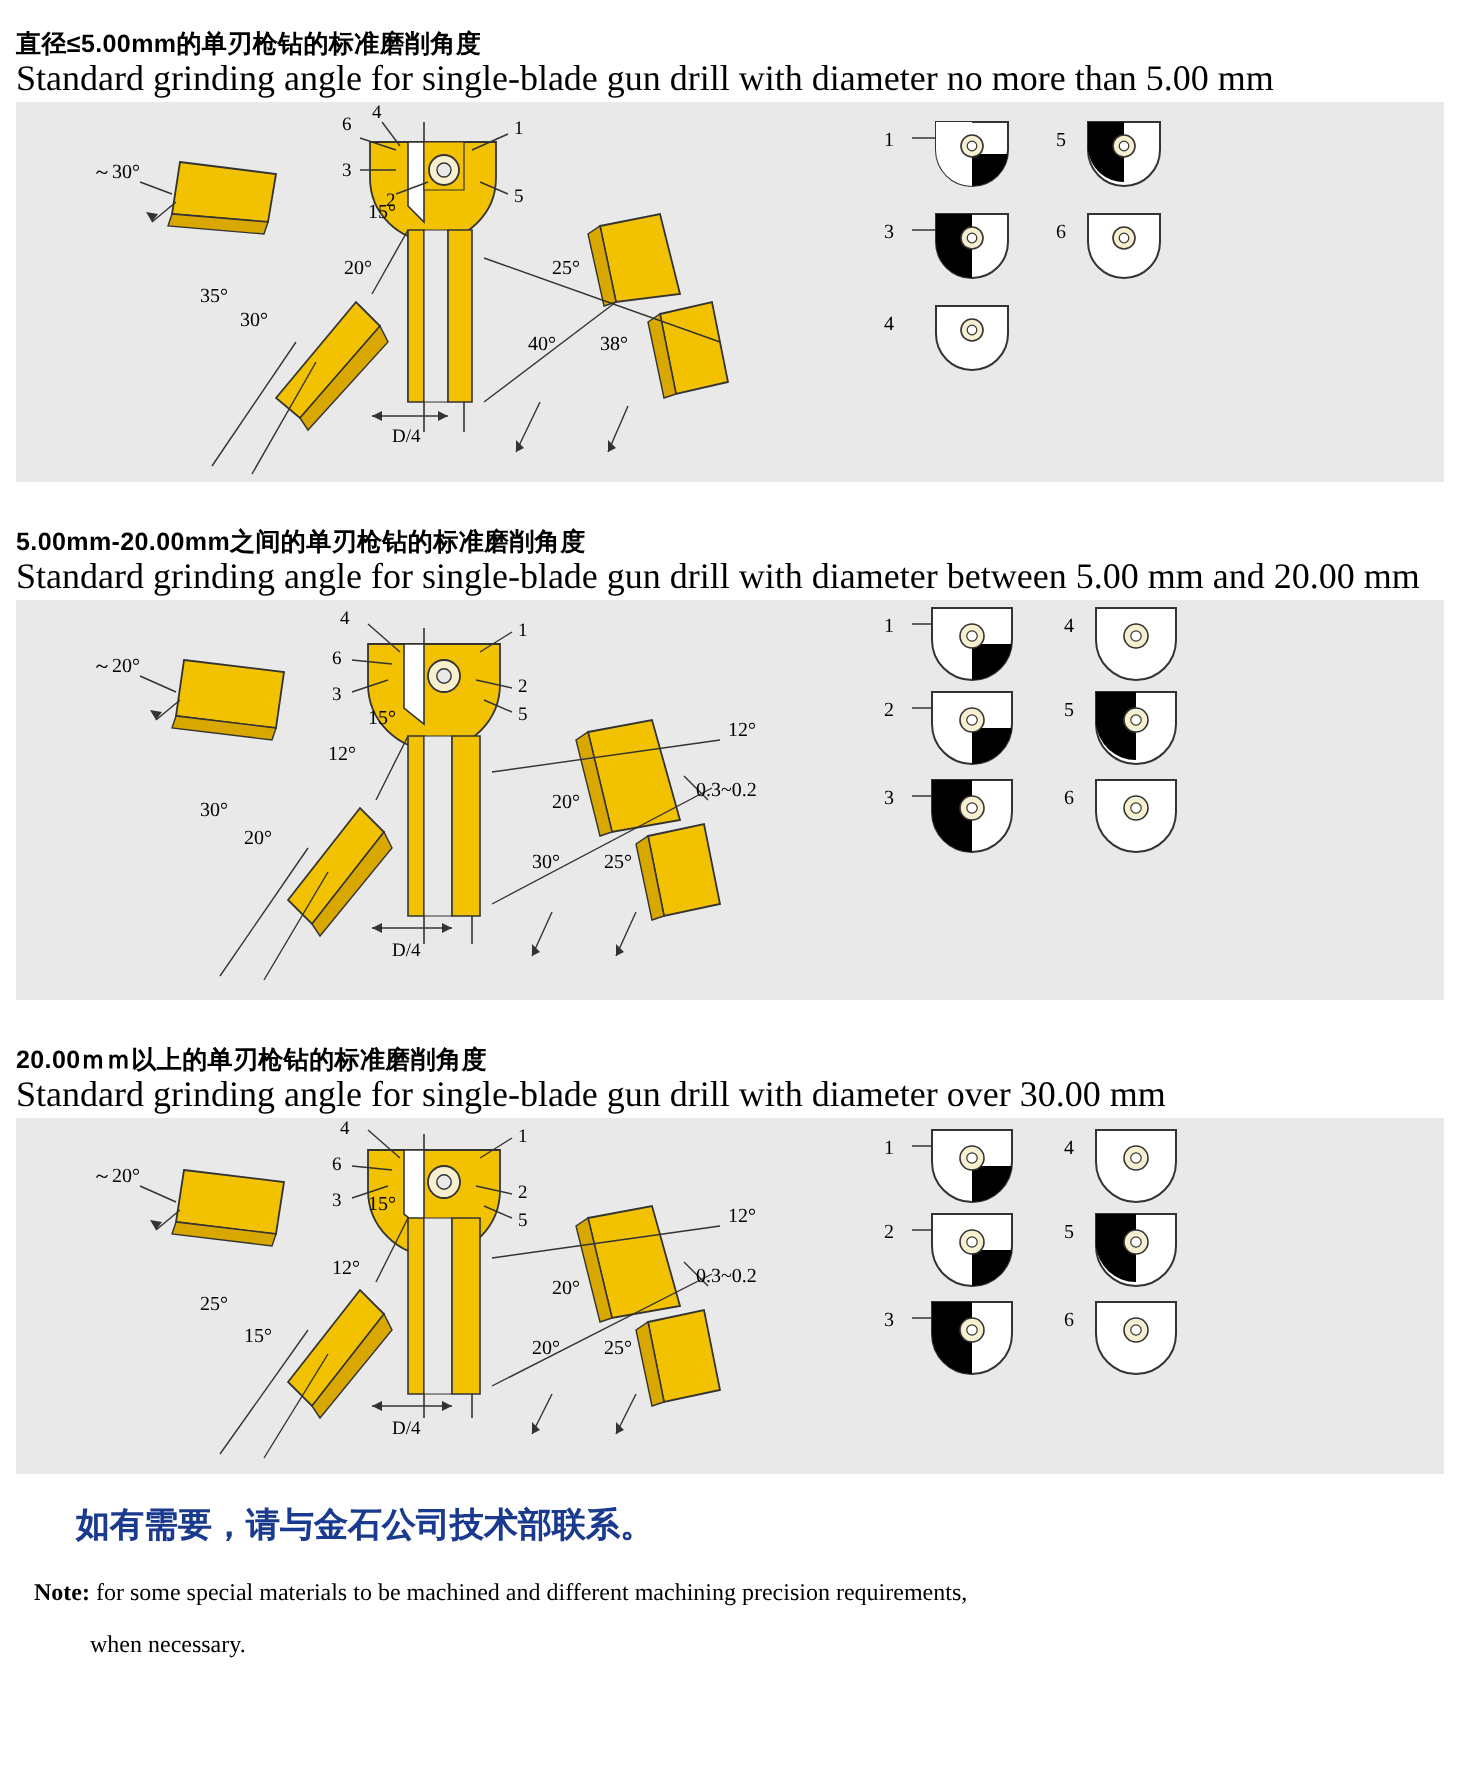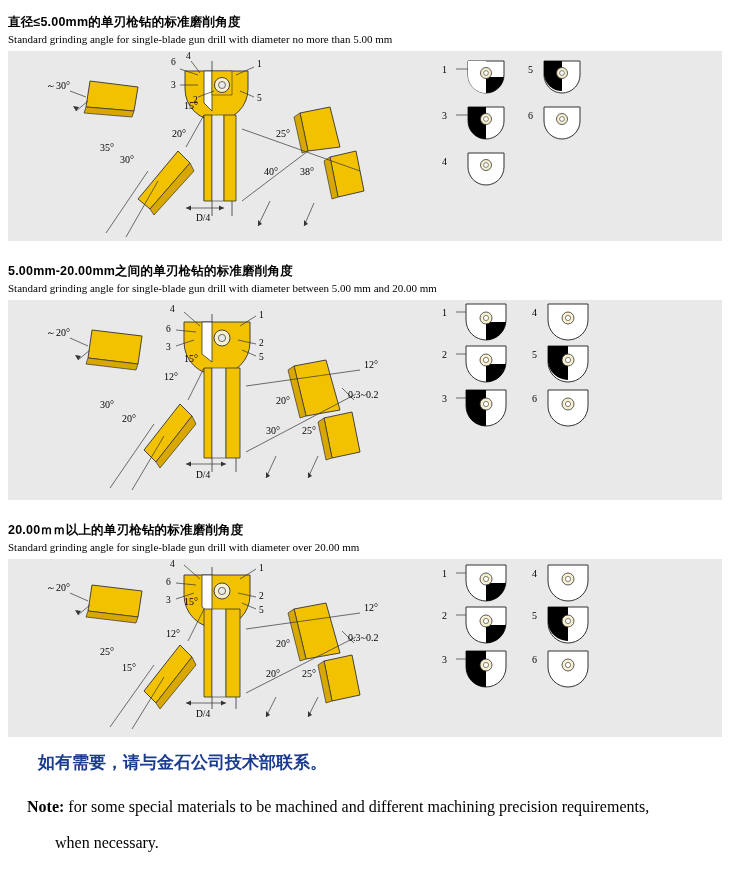--- a/index.html
+++ b/index.html
@@ -28,21 +28,21 @@
     font-weight: bold;
     font-size: 12.5px;
     letter-spacing: 0.2px;
     color: #000;
     margin: 0;
     padding: 0 0 2px 0;
     line-height: 16px;
   }
   .sec-title-en {
     font-family: "Liberation Serif", serif;
-    font-size: 11px;
+    font-size: 18px;
     color: #000;
     margin: 0;
     padding: 0 0 4px 0;
     line-height: 15px;
   }
   .panel {
     background: #e9e9e9;
     position: relative;
     margin: 0 8px;
   }
@@ -66,24 +66,24 @@
     font-family: "Liberation Sans", sans-serif;
     font-weight: bold;
     font-size: 17px;
     color: #1a3a8f;
     line-height: 19px;
     margin: 0;
     padding-left: 28px;
   }
   .note-en {
     font-family: "Liberation Serif", serif;
-    font-size: 16px;
+    font-size: 12px;
     color: #000;
     line-height: 19px;
-    margin: 17px;
+    margin: 7px;
   }
   .note-en .lbl {
     font-weight: bold;
   }
   .note-en.indent {
     padding-left: 28px;
   }
   .top-pad { height: 14px; }
 </style>
 </head>
@@ -388,21 +388,21 @@
         <circle cx="560" cy="104" r="6" fill="#f7f0d0" stroke="#333" stroke-width="0.8"></circle>
         <circle cx="560" cy="104" r="2.6" fill="#fff" stroke="#333" stroke-width="0.6"></circle>
       </g>
     </svg>
   </div>
 
   <div class="spacer-l"></div>
 
   <div class="sec-head">
     <div class="sec-title-cn">20.00ｍｍ以上的单刃枪钻的标准磨削角度</div>
-    <div class="sec-title-en">Standard grinding angle for single-blade gun drill with diameter over 20.00 mm</div>
+    <div class="sec-title-en">Standard grinding angle for single-blade gun drill with diameter over 30.00 mm</div>
   </div>
 
   <div class="panel">
     <svg width="714" height="178" viewBox="0 0 714 178">
       <rect x="0" y="0" width="714" height="178" fill="#e9e9e9"></rect>
       <g stroke="#333" stroke-width="0.8" fill="none">
         <line x1="204" y1="8" x2="204" y2="150"></line>
         <line x1="228" y1="18" x2="228" y2="150"></line>
       </g>
 

